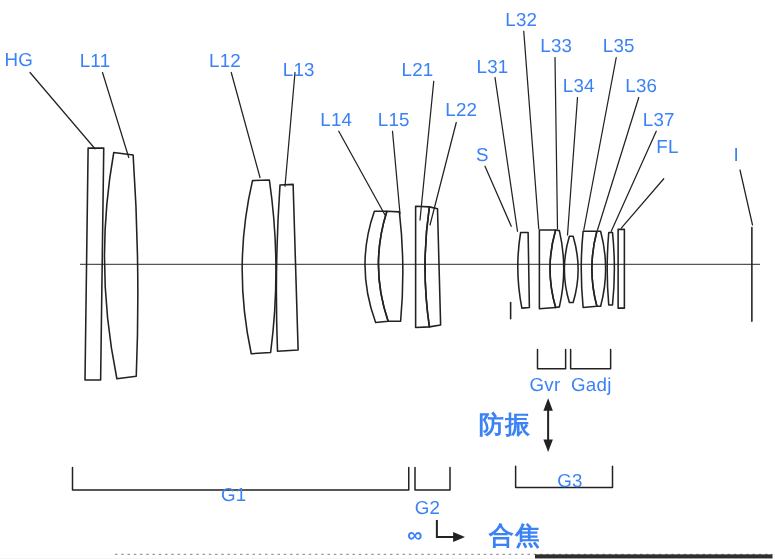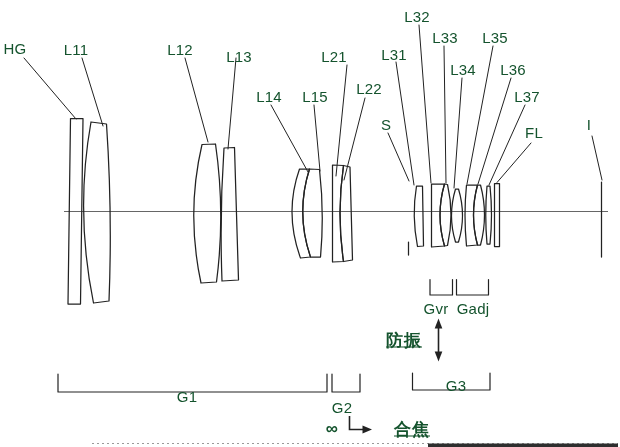--- a/index.html
+++ b/index.html
@@ -8,27 +8,27 @@
     width:620px;height:447px;
     background:#ffffff;
     font-family:"Liberation Sans", sans-serif;
     overflow:hidden;
   }
   .art{position:absolute;left:0;top:0;width:620px;height:447px;}
   .lbl{
     position:absolute;
     transform:translate(-50%,-50%);
     font-size:15px;
-    color:#14532d;
+    color:#3b82f6;
     white-space:nowrap;
     letter-spacing:0.2px;
     line-height:1;
     user-select:none;
   }
-  .lbl.cjk{font-size:17px;font-weight:700;letter-spacing:1px;text-decoration:underline;}
+  .lbl.cjk{font-size:20px;font-weight:700;letter-spacing:1px;}
   .lbl.inf{font-size:17px;font-weight:700;}
 </style>
 </head>
 <body>
 
 <div class="page">
 
   <svg class="art" viewBox="0 0 620 447" xmlns="http://www.w3.org/2000/svg">
 
     <line x1="64" y1="211.5" x2="608" y2="211.5" stroke="#555" stroke-width="0.9"></line>
@@ -109,21 +109,21 @@
   <div class="lbl" style="left:334px;top:56px">L21</div>
   <div class="lbl" style="left:369px;top:88px">L22</div>
   <div class="lbl" style="left:394px;top:54px">L31</div>
   <div class="lbl" style="left:417px;top:16px">L32</div>
   <div class="lbl" style="left:445px;top:37px">L33</div>
   <div class="lbl" style="left:463px;top:69px">L34</div>
   <div class="lbl" style="left:495px;top:37px">L35</div>
   <div class="lbl" style="left:513px;top:69px">L36</div>
   <div class="lbl" style="left:527px;top:96px">L37</div>
   <div class="lbl" style="left:386px;top:124px">S</div>
-  <div class="lbl" style="left:534px;top:132px">FL</div>
+  <div class="lbl" style="left:534px;top:118px">FL</div>
   <div class="lbl" style="left:589px;top:124px">I</div>
 
   <div class="lbl" style="left:436px;top:308px">Gvr</div>
   <div class="lbl" style="left:473px;top:308px">Gadj</div>
   <div class="lbl" style="left:187px;top:396px">G1</div>
   <div class="lbl" style="left:342px;top:407px">G2</div>
   <div class="lbl" style="left:456px;top:385px">G3</div>
 
   <div class="lbl cjk" style="left:404px;top:340px">防振</div>
   <div class="lbl inf" style="left:332px;top:428px">∞</div>

